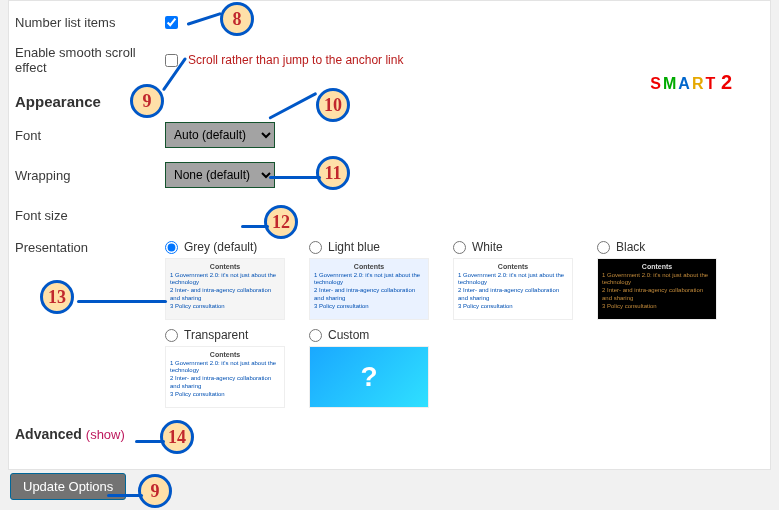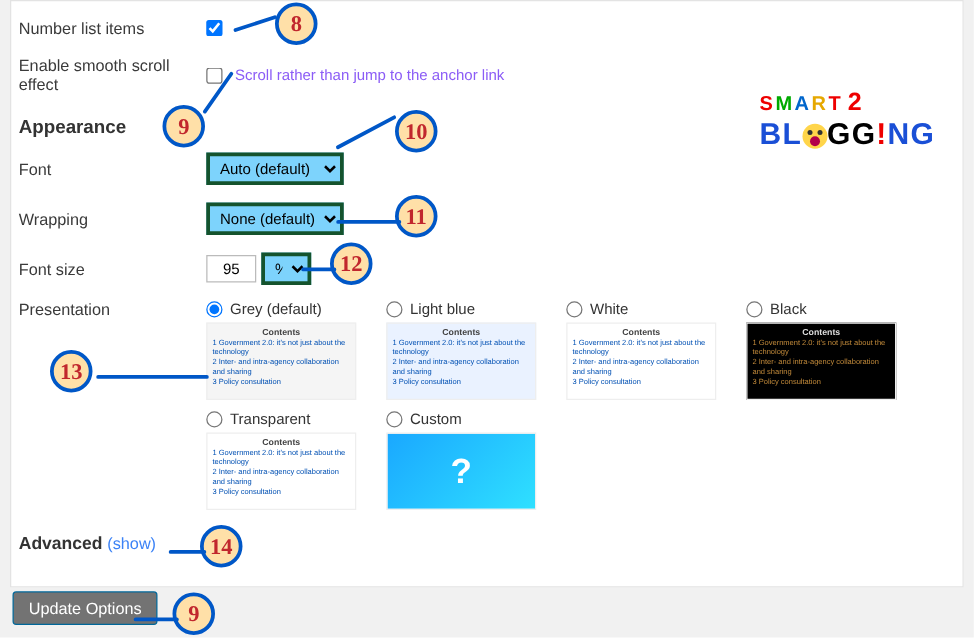--- a/index.html
+++ b/index.html
@@ -2,45 +2,45 @@
 <html><head>
 <meta charset="utf-8">
 <style>
   * { box-sizing: border-box; margin: 0; padding: 0; }
   body { font-family: -apple-system, "Segoe UI", Helvetica, Arial, sans-serif; font-size: 13px; color: #444; background: #f1f1f1; width: 779px; height: 510px; position: relative; overflow: hidden; }
   .panel { background: #fff; position: absolute; left: 8px; right: 8px; top: 0; bottom: 40px; padding: 6px 6px 6px 6px; border: 1px solid #e3e3e3; }
   .row { display: flex; align-items: center; min-height: 30px; margin-bottom: 8px; }
   .label-col { width: 150px; font-size: 13px; color: #3a3a3a; }
   .field-col { flex: 1; display: flex; align-items: center; }
   .section-head { font-size: 15px; font-weight: 600; color: #333; margin: 18px 0 10px 0; }
-  select { font-size: 12px; padding: 2px 4px; border: 3px solid #14532d; background: #7dd3fc; height: 26px; }
+  select { font-size: 12px; padding: 2px 4px; border: 1px solid #14532d; background: #a3a3a3; height: 26px; }
   input[type=text].num { width: 40px; text-align: center; font-size: 12px; padding: 2px; border: 1px solid #bbb; height: 22px; }
   input[type=checkbox], input[type=radio] { margin-right: 6px; vertical-align: middle; }
-  .hint { font-size: 12px; color: #8b5cf6; margin-left: 4px; }
+  .hint { font-size: 12px; color: #b91c1c; margin-left: 4px; }
   .pres-grid { display: grid; grid-template-columns: repeat(4, 130px); gap: 8px 14px; }
   .pres-opt { }
   .pres-label { font-size: 12px; color: #333; display: flex; align-items: center; margin-bottom: 4px; }
   .preview { width: 120px; height: 62px; font-size: 6px; padding: 4px; border: 1px solid #eee; }
   .preview .pv-title { text-align: center; font-size: 7px; font-weight: 600; margin-bottom: 2px; }
   .preview .pv-line { color: #0050b3; margin: 1px 0; line-height: 1.2; }
   .pv-grey { background: #f5f5f5; }
   .pv-lblue { background: #eaf2ff; }
   .pv-white { background: #fff; }
   .pv-black { background: #000; }
   .pv-black .pv-title { color: #ddd; }
   .pv-black .pv-line { color: #c28a3a; }
   .pv-trans { background: #fff; }
   .pv-custom { background: linear-gradient(135deg,#1aa8ff,#2fe0ff); display:flex; align-items:center; justify-content:center; }
   .pv-custom .q { color:#fff; font-size:28px; font-weight:bold; }
   .adv-row { margin-top: 18px; font-size: 14px; font-weight: 600; color: #333; }
-  .adv-row a { color: #3b82f6; font-weight: 400; font-size: 13px; text-decoration: none; }
+  .adv-row a { color: #be185d; font-weight: 400; font-size: 13px; text-decoration: none; }
   .btn-primary { position: absolute; left: 10px; bottom: 10px; background: #737373; color: #fff; border: 1px solid #006799; padding: 5px 12px; font-size: 13px; border-radius: 3px; cursor: pointer; }
   .callout { position: absolute; width: 34px; height: 34px; border-radius: 50%; background: #ffe0a8; border: 3px solid #0057c7; display: flex; align-items: center; justify-content: center; font-weight: 900; color: #c1272d; font-size: 18px; font-family: Georgia, serif; z-index: 50; }
   .callout .arm { position: absolute; height: 3px; background: #0057c7; border-radius: 2px; transform-origin: left center; }
-  .logo { position: absolute; right: 22px; top: 70px; }
+  .logo { position: absolute; right: 36px; top: 70px; text-align: center; }
   .logo .l1 span { font-weight: 900; font-size: 16px; letter-spacing: 2px; }
   .logo .l2 { font-family: Impact, Arial Black, sans-serif; font-size: 24px; font-weight: 900; letter-spacing: 1px; }
   .logo .l2 .seg1 { color:#1a4fd6; } .logo .l2 .seg2 { color:#000; } .logo .l2 .seg3 { color:#e00; } .logo .l2 .seg4 { color:#1a4fd6; }
   .emoji { display:inline-block; vertical-align:-4px; width:20px; height:20px; border-radius:50%; background:#ffd54a; position:relative; }
   .emoji::before, .emoji::after { content:""; position:absolute; width:4px; height:4px; background:#333; border-radius:50%; top:5px; }
   .emoji::before { left:4px; } .emoji::after { right:4px; }
   .emoji .m { position:absolute; width:8px; height:8px; border-radius:50%; background:#b3004a; left:6px; bottom:2px; }
 </style>
 </head>
 <body>
@@ -77,26 +77,20 @@
     <div class="label-col">Wrapping</div>
     <div class="field-col">
       <select style="width:110px;">
         <option>None (default)</option>
       </select>
     </div>
   </div>
 
   <div class="row" style="margin-top:10px;">
     <div class="label-col">Font size</div>
-    <div class="field-col">
-      <input type="text" class="num" value="95" style="">
-      <select style="width:40px; margin-left:4px;">
-        <option>%</option>
-      </select>
-    </div>
   </div>
 
   <div class="row" style="align-items:flex-start; margin-top:10px;">
     <div class="label-col">Presentation</div>
     <div class="field-col">
       <div class="pres-grid">
 
         <div class="pres-opt">
           <div class="pres-label">
               <input type="radio" name="preset" checked="" style="">
@@ -179,23 +173,20 @@
   <div class="adv-row">
     <span>Advanced</span>
     <a href="#">(show)</a>
   </div>
 
   <div class="logo">
     <div class="l1">
       <span style="color:#e00">S</span><span style="color:#0a0">M</span><span style="color:#06c">A</span><span style="color:#e6a800">R</span><span style="color:#e00">T</span>
       <span style="color:#e00; font-size:20px;"> 2</span>
     </div>
-    <div class="l2">
-      <span class="seg1">BL</span><span class="emoji"><span class="m"></span></span><span class="seg2">GG</span><span class="seg3">!</span><span class="seg4">NG</span>
-    </div>
   </div>
 
 </div>
 
 <button class="btn-primary">Update Options</button>
 
 <div class="callout" style="left:220px; top:2px;">
     <span>8</span>
     <span class="arm" style="left:-36px; top:18px; width:36px; transform:rotate(-18deg);"></span>
   </div>
@@ -204,21 +195,21 @@
     <span class="arm" style="left:30px; top:2px; width:40px; transform:rotate(-55deg);"></span>
   </div>
 <div class="callout" style="left:316px; top:88px;">
     <span>10</span>
     <span class="arm" style="left:-50px; top:26px; width:54px; transform:rotate(-28deg);"></span>
   </div>
 <div class="callout" style="left:316px; top:156px;">
     <span>11</span>
     <span class="arm" style="left:-50px; top:17px; width:52px; transform:rotate(0deg);"></span>
   </div>
-<div class="callout" style="left:264px; top:194px;">
+<div class="callout" style="left:264px; top:205px;">
     <span>12</span>
     <span class="arm" style="left:-26px; top:17px; width:28px; transform:rotate(0deg);"></span>
   </div>
 <div class="callout" style="left:40px; top:280px;">
     <span>13</span>
     <span class="arm" style="left:34px; top:17px; width:90px; transform:rotate(0deg);"></span>
   </div>
 <div class="callout" style="left:160px; top:420px;">
     <span>14</span>
     <span class="arm" style="left:-28px; top:17px; width:30px; transform:rotate(0deg);"></span>

